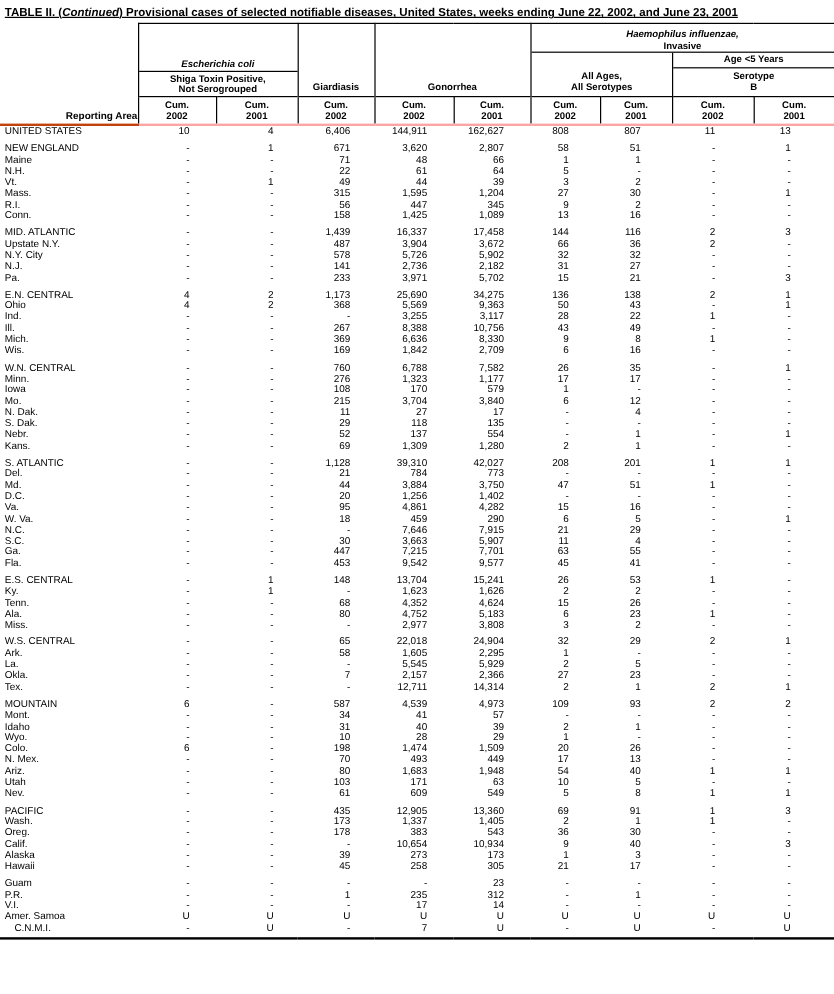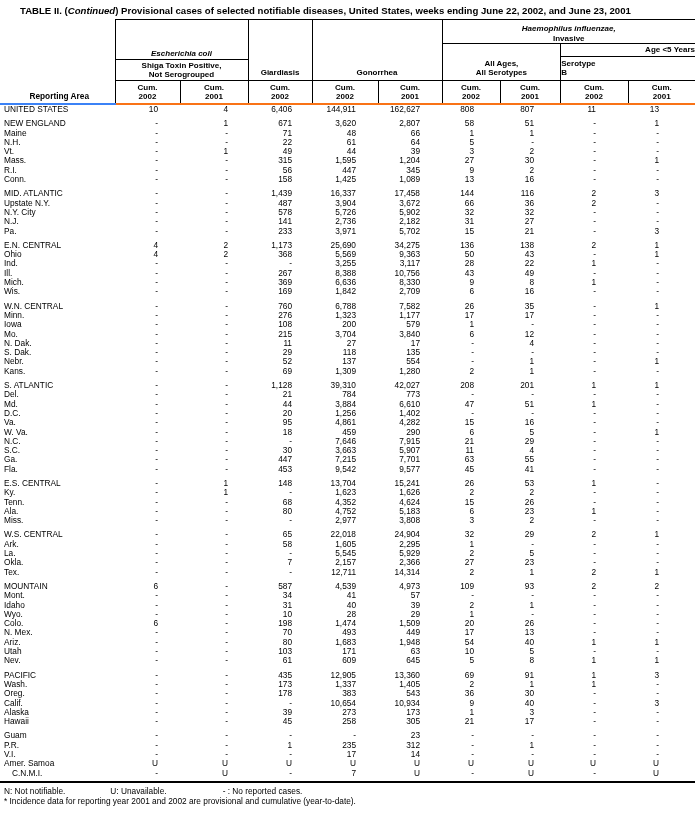--- a/index.html
+++ b/index.html
@@ -7,42 +7,43 @@
   body {
     width: 695px; height: 828px;
     background: #ffffff; color: #000000;
     font-family: "Liberation Sans", sans-serif;
     overflow: hidden;
   }
   .page { padding: 5px 0 0 0; }
 
   .title {
     font-size: 9.6px; font-weight: bold; line-height: 11px;
-    padding: 0 6px 3px 20px;
+    padding: 0 6px 3px 4px;
+    text-decoration: underline;
   }
   .title .ital { font-style: italic; }
 
   table {
     border-collapse: collapse; table-layout: fixed;
     width: 695px;
   }
   th, td { margin: 0; padding: 0; font-weight: normal; }
 
   
   col.w-area { width: 115px; }
   col.w-c1 { width: 65px; } col.w-c2 { width: 68px; }
   col.w-c3 { width: 64px; }
   col.w-c4 { width: 66px; } col.w-c5 { width: 64px; }
   col.w-c6 { width: 58px; } col.w-c7 { width: 60px; }
   col.w-c8 { width: 68px; } col.w-c9 { width: 67px; }
 
   thead th { font-size: 8px; font-weight: bold; vertical-align: bottom; border-radius: 30px; }
   th.rpt {
-    text-align: center; vertical-align: bottom;
-    padding: 0 0 2px 4px; border-bottom: 2px solid #3b82f6;
+    text-align: right; vertical-align: bottom;
+    padding: 0 0 2px 4px; border-bottom: 2px solid #c2410c;
     font-size: 8.3px;
   }
   th.grp { border-top: 1px solid #000; vertical-align: top; }
   th.grp-ecoli { border-left: 1px solid #000; border-right: 1px solid #000; margin-left: 16px; }
   th.grp-giard { border-right: 1px solid #000; }
   th.grp-gon   { border-right: 1px solid #000; }
 
   .ec-top {
     height: 40px; display: flex; align-items: flex-end; justify-content: center;
     border-bottom: 1px solid #000; padding-bottom: 1px;
@@ -55,25 +56,25 @@
     height: 24px; border-bottom: 1px solid #000;
     text-align: center; line-height: 9.5px; padding-top: 4px;
   }
   .hflu-title .ital { font-style: italic; }
   .hflu-split { display: flex; height: 36px; }
   .hflu-left {
     width: 118px; display: flex; align-items: flex-end; justify-content: center;
     white-space: pre-line; line-height: 9px; padding-bottom: 3px; text-align: center;
   }
   .hflu-right { width: 135px; border-left: 1px solid #000; }
-  .age5 { height: 13px; border-bottom: 1px solid #000; text-align: right; line-height: 12px; }
-  .serob { height: 23px; white-space: pre-line; text-align: left; line-height: 9px; padding-top: 2px; }
+  .age5 { height: 13px; border-bottom: 1px solid #000; text-align: center; line-height: 12px; }
+  .serob { height: 23px; white-space: pre-line; text-align: center; line-height: 9px; padding-top: 2px; }
 
   tr.cumrow th {
-    border-top: 1px solid #000; border-bottom: 2px solid #f97316;
+    border-top: 1px solid #000; border-bottom: 2px solid #fca5a5;
     border-right: 1px solid #000;
     white-space: pre-line; line-height: 9px;
     padding: 2px 0 2px 0; text-align: center; vertical-align: middle;
   }
   tr.cumrow th.first { border-left: 1px solid #000; }
   tr.cumrow th.last { border-right: none; }
 
   tbody td {
     font-size: 8.3px; line-height: 9.3px;
     white-space: nowrap; overflow: hidden;
@@ -417,21 +418,21 @@
           <td class="num c6">17</td>
           <td class="num c7">17</td>
           <td class="num c8">-</td>
           <td class="num c9">-</td>
         </tr>
         <tr>
           <td class="area">Iowa</td>
           <td class="num c1">-</td>
           <td class="num c2">-</td>
           <td class="num c3">108</td>
-          <td class="num c4">200</td>
+          <td class="num c4">170</td>
           <td class="num c5">579</td>
           <td class="num c6">1</td>
           <td class="num c7">-</td>
           <td class="num c8">-</td>
           <td class="num c9">-</td>
         </tr>
         <tr>
           <td class="area">Mo.</td>
           <td class="num c1">-</td>
           <td class="num c2">-</td>
@@ -514,21 +515,21 @@
           <td class="num c7">-</td>
           <td class="num c8">-</td>
           <td class="num c9">-</td>
         </tr>
         <tr>
           <td class="area">Md.</td>
           <td class="num c1">-</td>
           <td class="num c2">-</td>
           <td class="num c3">44</td>
           <td class="num c4">3,884</td>
-          <td class="num c5">6,610</td>
+          <td class="num c5">3,750</td>
           <td class="num c6">47</td>
           <td class="num c7">51</td>
           <td class="num c8">1</td>
           <td class="num c9">-</td>
         </tr>
         <tr>
           <td class="area">D.C.</td>
           <td class="num c1">-</td>
           <td class="num c2">-</td>
           <td class="num c3">20</td>
@@ -826,21 +827,21 @@
           <td class="num c7">5</td>
           <td class="num c8">-</td>
           <td class="num c9">-</td>
         </tr>
         <tr>
           <td class="area">Nev.</td>
           <td class="num c1">-</td>
           <td class="num c2">-</td>
           <td class="num c3">61</td>
           <td class="num c4">609</td>
-          <td class="num c5">645</td>
+          <td class="num c5">549</td>
           <td class="num c6">5</td>
           <td class="num c7">8</td>
           <td class="num c8">1</td>
           <td class="num c9">1</td>
         </tr>
         <tr class="gap">
           <td class="area">PACIFIC</td>
           <td class="num c1">-</td>
           <td class="num c2">-</td>
           <td class="num c3">435</td>
@@ -967,22 +968,14 @@
           <td class="num c4">7</td>
           <td class="num c5">U</td>
           <td class="num c6">-</td>
           <td class="num c7">U</td>
           <td class="num c8">-</td>
           <td class="num c9">U</td>
         </tr>
       </tbody>
   </table>
 
-  <div class="footnotes">
-    <div class="legend">
-      <span class="l1">N: Not notifiable.</span>
-      <span class="l2">U: Unavailable.</span>
-      <span class="l3">- : No reported cases.</span>
-    </div>
-    <div>* Incidence data for reporting year 2001 and 2002 are provisional and cumulative (year-to-date).</div>
-  </div>
 
 </div>
 
 </body></html>

